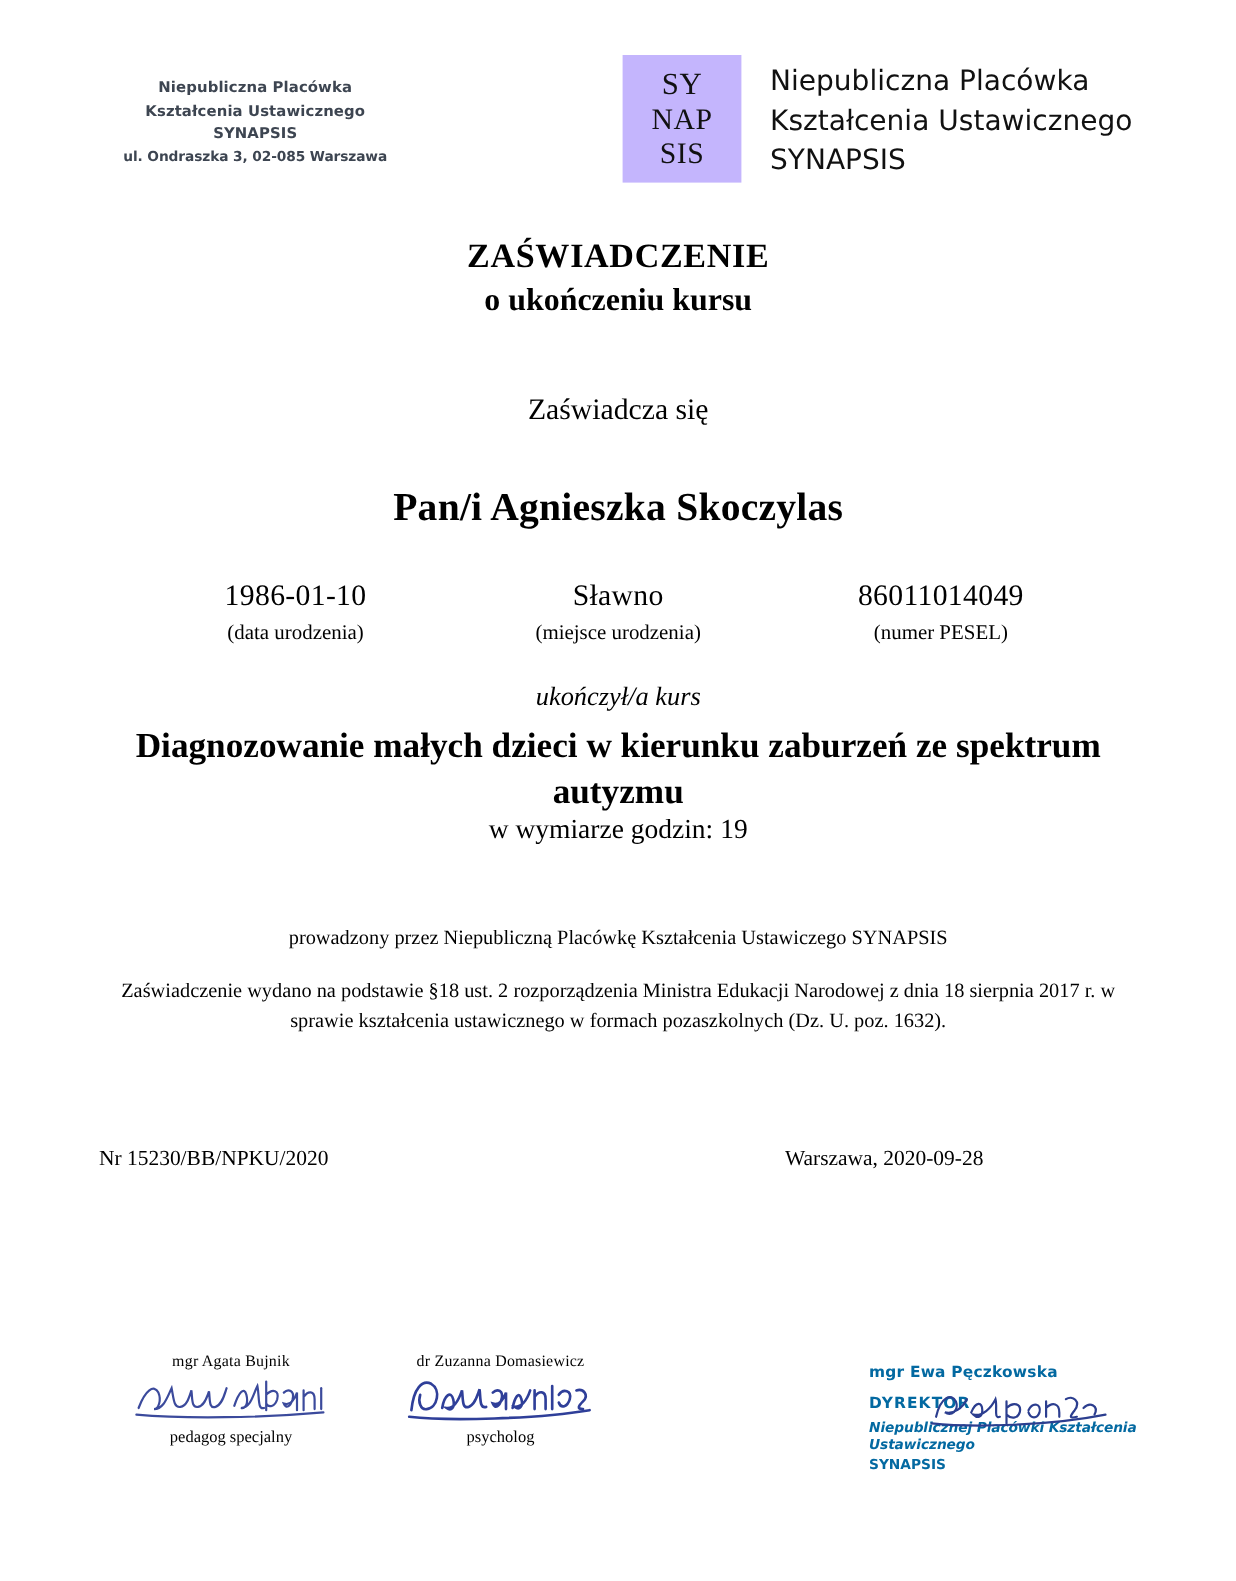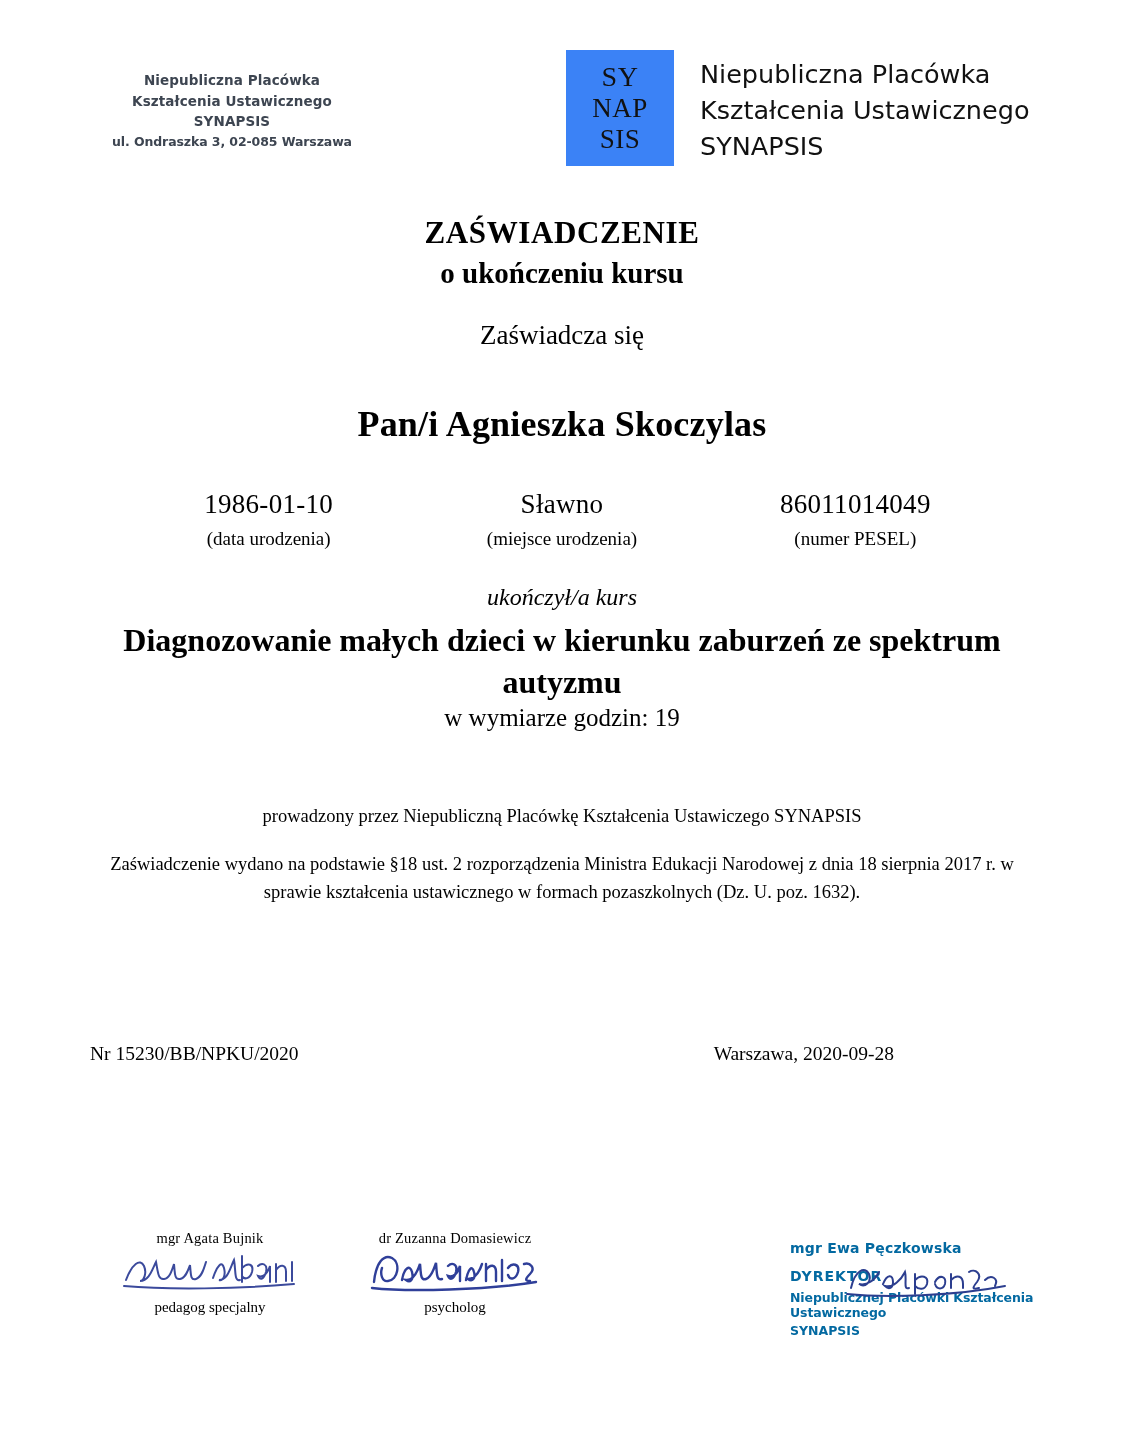--- a/index.html
+++ b/index.html
@@ -45,21 +45,21 @@
   .logo-wrap {
     position: absolute;
     left: 566px;
     top: 50px;
     display: flex;
     align-items: flex-start;
   }
   .logo-mark {
     width: 108px;
     height: 116px;
-    background: #3b82f6;
+    background: #c4b5fd;
     display: flex;
     flex-direction: column;
     align-items: center;
     justify-content: center;
     font-family: "Liberation Serif", serif;
     color: #111111;
     line-height: 1.0;
   }
   .logo-mark span {
     font-size: 27px;
@@ -92,21 +92,21 @@
     letter-spacing: 0.6px;
     line-height: 1.25;
   }
   .title2 {
     font-size: 29px;
     font-weight: bold;
     margin-top: 4px;
   }
   .attest {
     font-size: 27px;
-    margin-top: 30px;
+    margin-top: 67px;
   }
   .person {
     font-size: 36px;
     font-weight: bold;
     margin-top: 52px;
     letter-spacing: 0.2px;
   }
 
   .meta-row {
     margin-top: 44px;
@@ -191,21 +191,21 @@
     left: 790px;
     top: 18px;
     width: 260px;
     text-align: left;
     font-family: "DejaVu Sans", sans-serif;
     color: #0369a1;
     font-weight: 700;
   }
   .director-stamp .dname { font-size: 14px; letter-spacing: 0.2px; }
   .director-stamp .dtitle { font-size: 14px; margin-top: 12px; letter-spacing: 1px; }
-  .director-stamp .dorg { font-size: 12.5px; margin-top: 6px; letter-spacing: -0.1px; }
+  .director-stamp .dorg { font-size: 12.5px; margin-top: 6px; letter-spacing: -0.1px; font-style: italic; }
   .director-stamp .dorg2 { font-size: 12.5px; margin-top: 3px; }
   .director-sig {
     position: absolute;
     left: 845px;
     top: 38px;
     width: 170px;
     height: 40px;
   }
 </style>
 </head>

